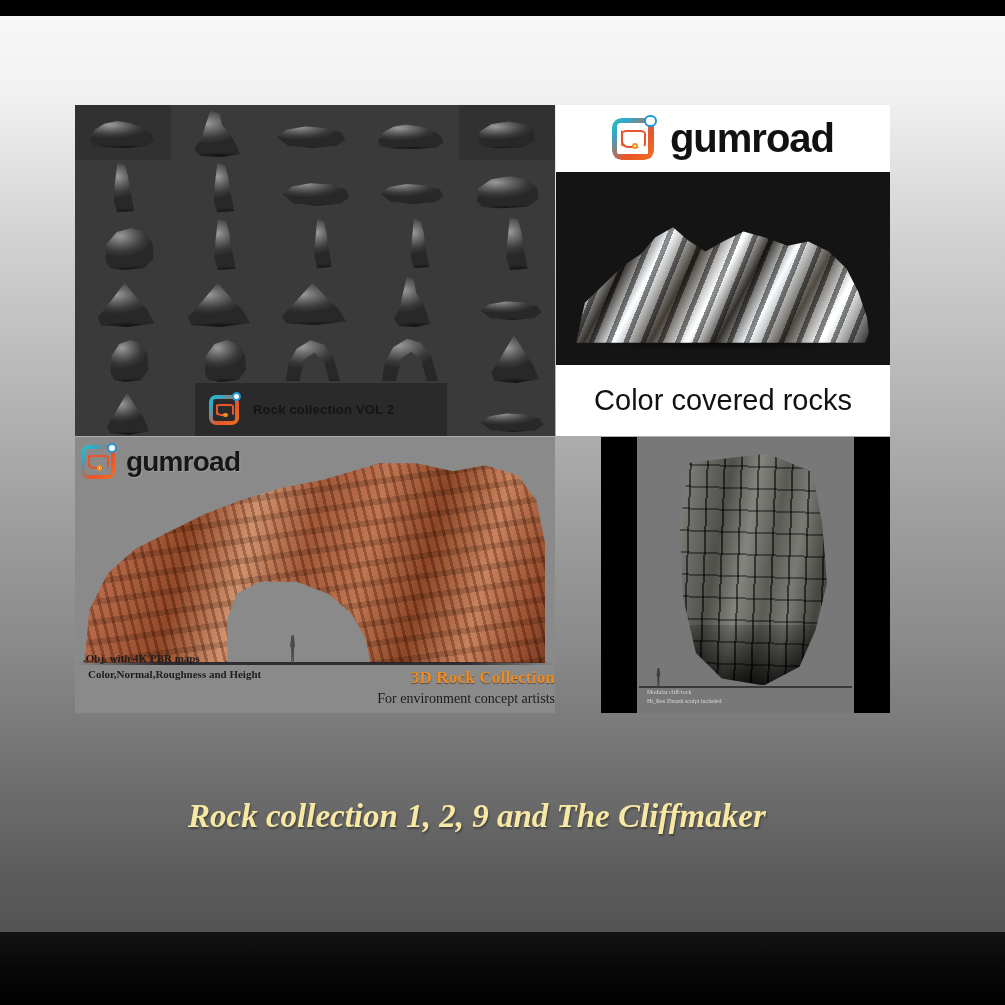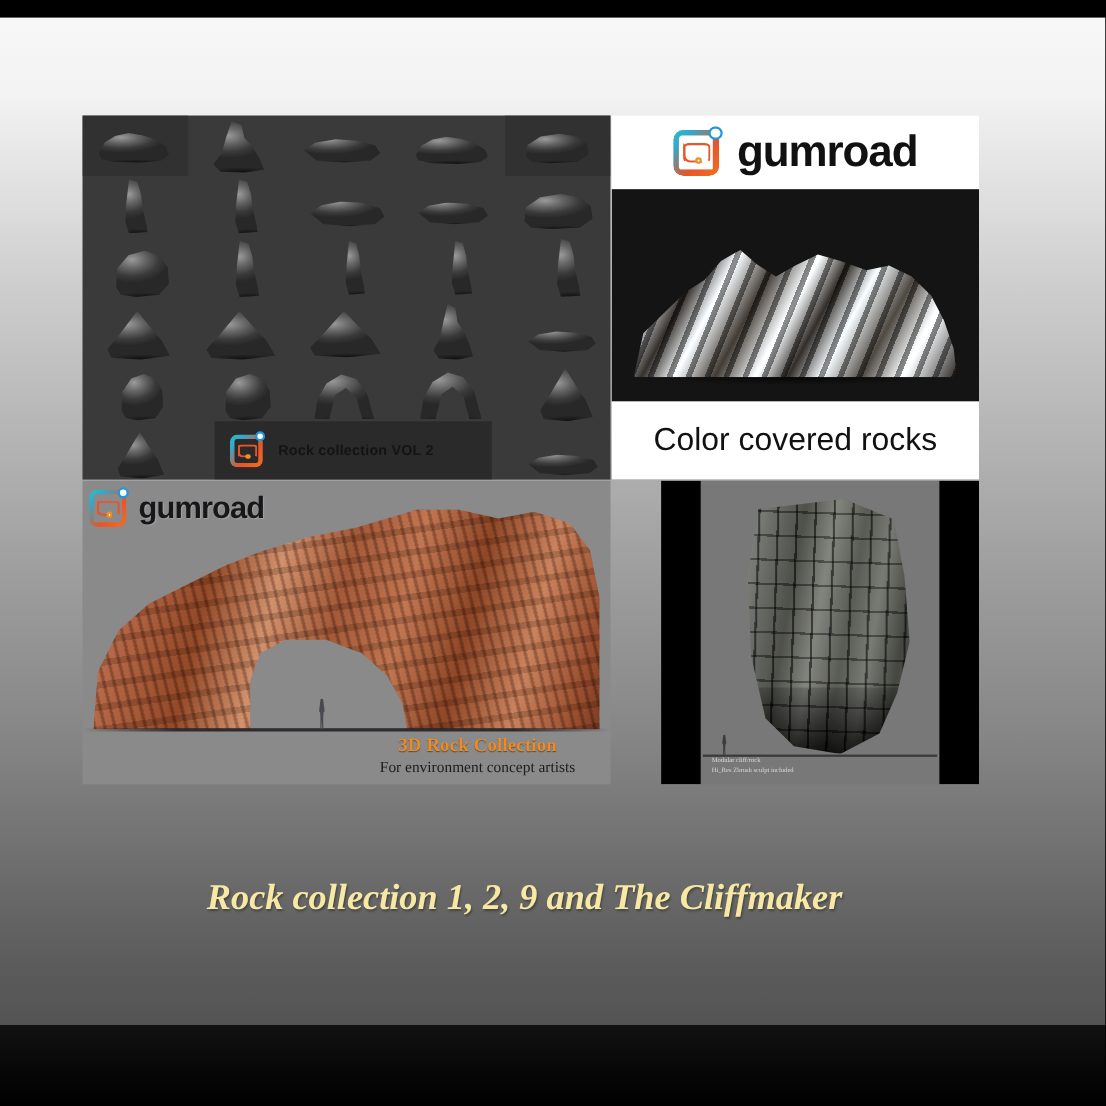--- a/index.html
+++ b/index.html
@@ -160,21 +160,21 @@
   }
   .person {
     position:absolute; left:44.6%; bottom:18%; width:7px; height:28px;
     background:#49494f;
     clip-path:polygon(34% 0,66% 0,74% 16%,86% 40%,72% 44%,68% 62%,70% 100%,56% 100%,50% 70%,44% 100%,30% 100%,32% 62%,28% 44%,14% 40%,26% 16%);
   }
   .bl-txt-l {
     position:absolute; left:8px; bottom:30px;
     font-family:"Liberation Serif", serif; font-size:11px; font-weight:bold; color:#1d1d20; line-height:1.45;
   }
-  .bl-txt-r { position:absolute; right:32px; bottom:6px; text-align:center;margin-top:30px; }
+  .bl-txt-r { position:absolute; right:0; bottom:6px; text-align:right;margin-top:30px; }
   .bl-title {
     font-family:"Liberation Serif", serif; font-size:17px; font-weight:bold;
     color:#ef8b22; text-shadow:0 1px 1px rgba(0,0,0,.45); letter-spacing:.2px;
   }
   .bl-sub {
     font-family:"Liberation Serif", serif; font-size:14px; color:#1c1c1f; margin-top:3px;
   }
 
   
   .p-br { left:526px; top:332px; width:289px; height:276px; background:#787878; }
@@ -397,20 +397,24 @@
             <span class="inner2"></span>
             <span class="idot"></span>
         </span>
         <span class="wordmark2">gumroad</span>
       </div>
 
       <div class="arch"></div>
       <div class="ground"></div>
       <div class="person"></div>
 
+      <div class="bl-txt-l">
+        <div>.Obj. with 4K PBR maps</div>
+        <div style="padding-left:5px">Color,Normal,Roughness and Height</div>
+      </div>
 
       <div class="bl-txt-r">
         <div class="bl-title">3D Rock Collection</div>
         <div class="bl-sub">For environment concept artists</div>
       </div>
     </div>
 
     <div class="panel p-br">
       <div class="cliff">
         <span class="cliff-base"></span>

